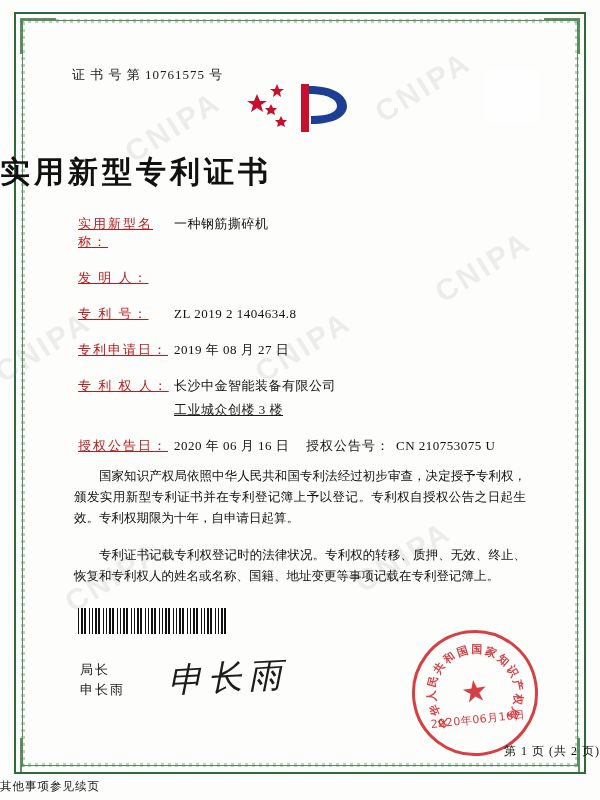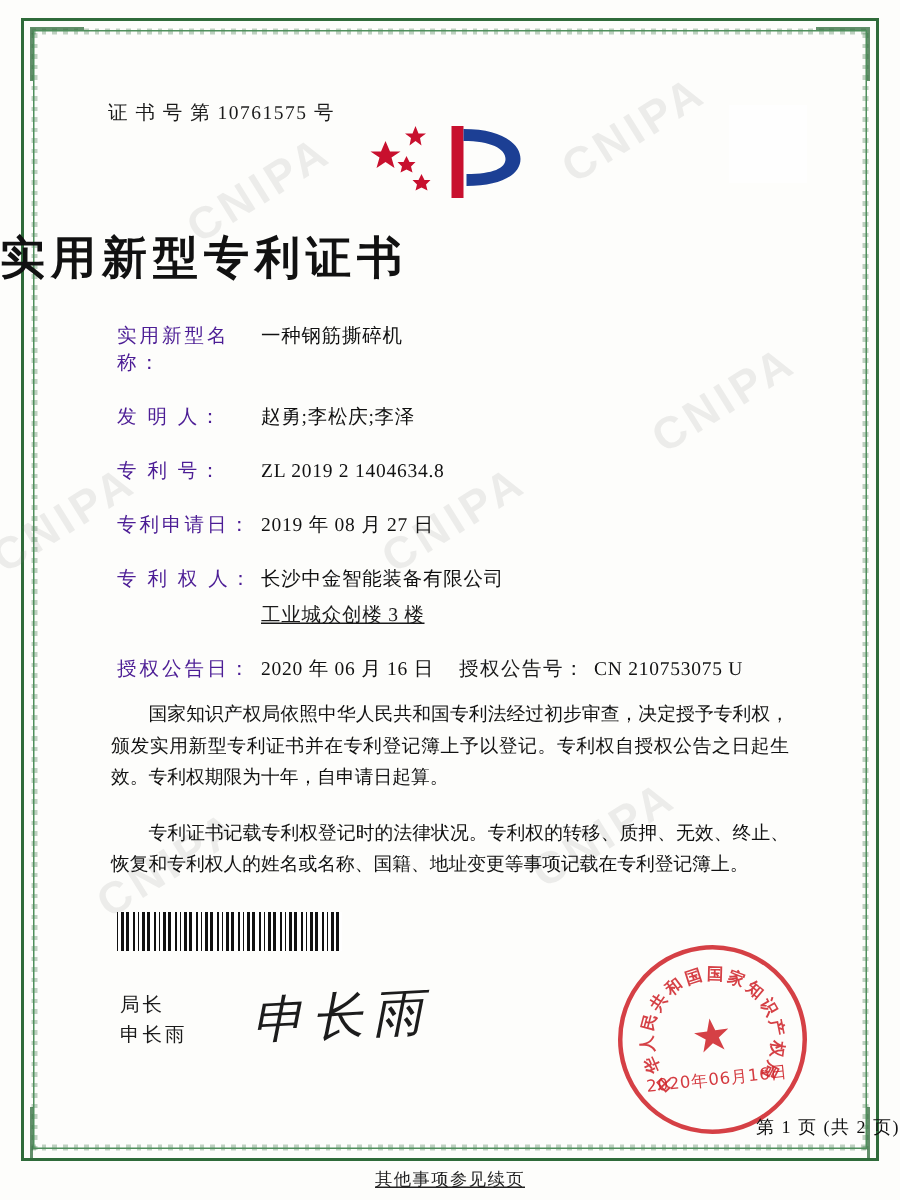--- a/index.html
+++ b/index.html
@@ -142,21 +142,22 @@
   .row {
     display: flex;
     align-items: baseline;
     margin-bottom: 18px;
     font-size: 13px;
   }
   .row .lbl {
     width: 96px;
     flex: none;
     letter-spacing: 2px;
-    color: #4c1d95;
+    color: #b91c1c;
+    text-decoration: underline;
   }
   .row .val {
     flex: 1;
     color: #111;
     letter-spacing: .5px;
   }
   .row.two .lbl2 {
     width: 84px;
     flex: none;
     letter-spacing: 1px;
@@ -267,25 +268,23 @@
     bottom: 40px;
     text-align: right;
     font-size: 12px;
     color: #111;
     letter-spacing: 1px;
   }
   .footer-note {
     position: absolute;
     left: 0; right: 0;
     bottom: 6px;
-    text-align: center;
     font-size: 11.5px;
     color: #222;
     letter-spacing: 1px;
-    text-decoration: underline;
   }
 </style>
 </head>
 <body>
 
 <div class="page">
 
   <div class="frame-outer"></div>
   <div class="frame-pattern"></div>
   <div class="frame-inner"></div>
@@ -321,21 +320,20 @@
 
   <div class="title">实用新型专利证书</div>
 
   <div class="fields">
     <div class="row">
       <div class="lbl">实用新型名称：</div>
       <div class="val">一种钢筋撕碎机</div>
     </div>
     <div class="row">
       <div class="lbl">发 明 人：</div>
-      <div class="val">赵勇;李松庆;李泽</div>
     </div>
     <div class="row">
       <div class="lbl">专 利 号：</div>
       <div class="val">ZL 2019 2 1404634.8</div>
     </div>
     <div class="row">
       <div class="lbl">专利申请日：</div>
       <div class="val">2019 年 08 月 27 日</div>
     </div>
     <div class="row">

